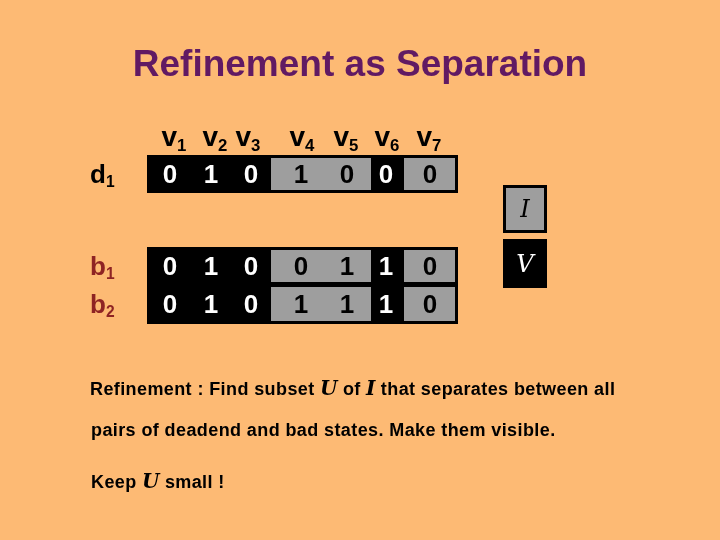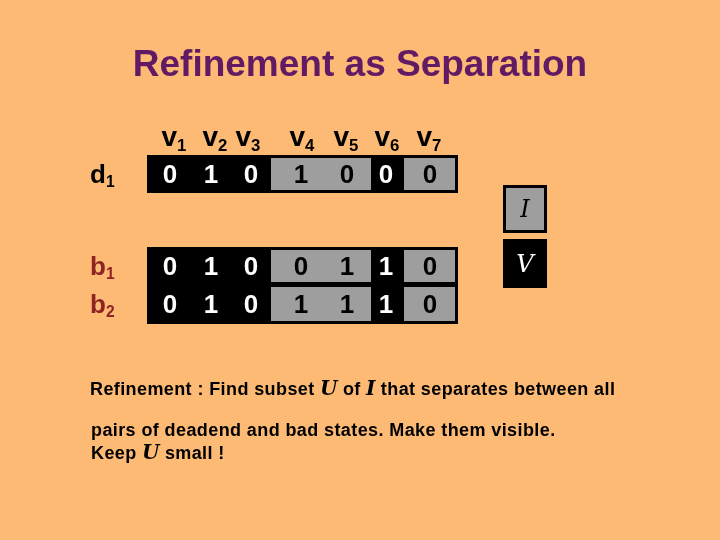--- a/index.html
+++ b/index.html
@@ -53,21 +53,21 @@
   }
   .legend-i{top:185px;height:48px;background:#9e9e9e;border:3px solid #000;box-sizing:border-box;color:#000;}
   .legend-v{top:239px;height:49px;background:#000;color:#fff;}
 
   .bodyline{
     position:absolute;font-size:18px;font-weight:600;letter-spacing:0.4px;
     color:#000;white-space:pre;line-height:1.2;
   }
   .t1{left:90px;top:376px;}
   .t2{left:91px;top:420px;}
-  .t3{left:91px;top:440px;}
+  .t3{left:91px;top:469px;}
   .script{
     font-family:"DejaVu Serif",serif;font-style:italic;
     font-size:20px;letter-spacing:0;font-weight:600;
   }
 </style>
 </head>
 <body>
 
 <div class="slide">
 

